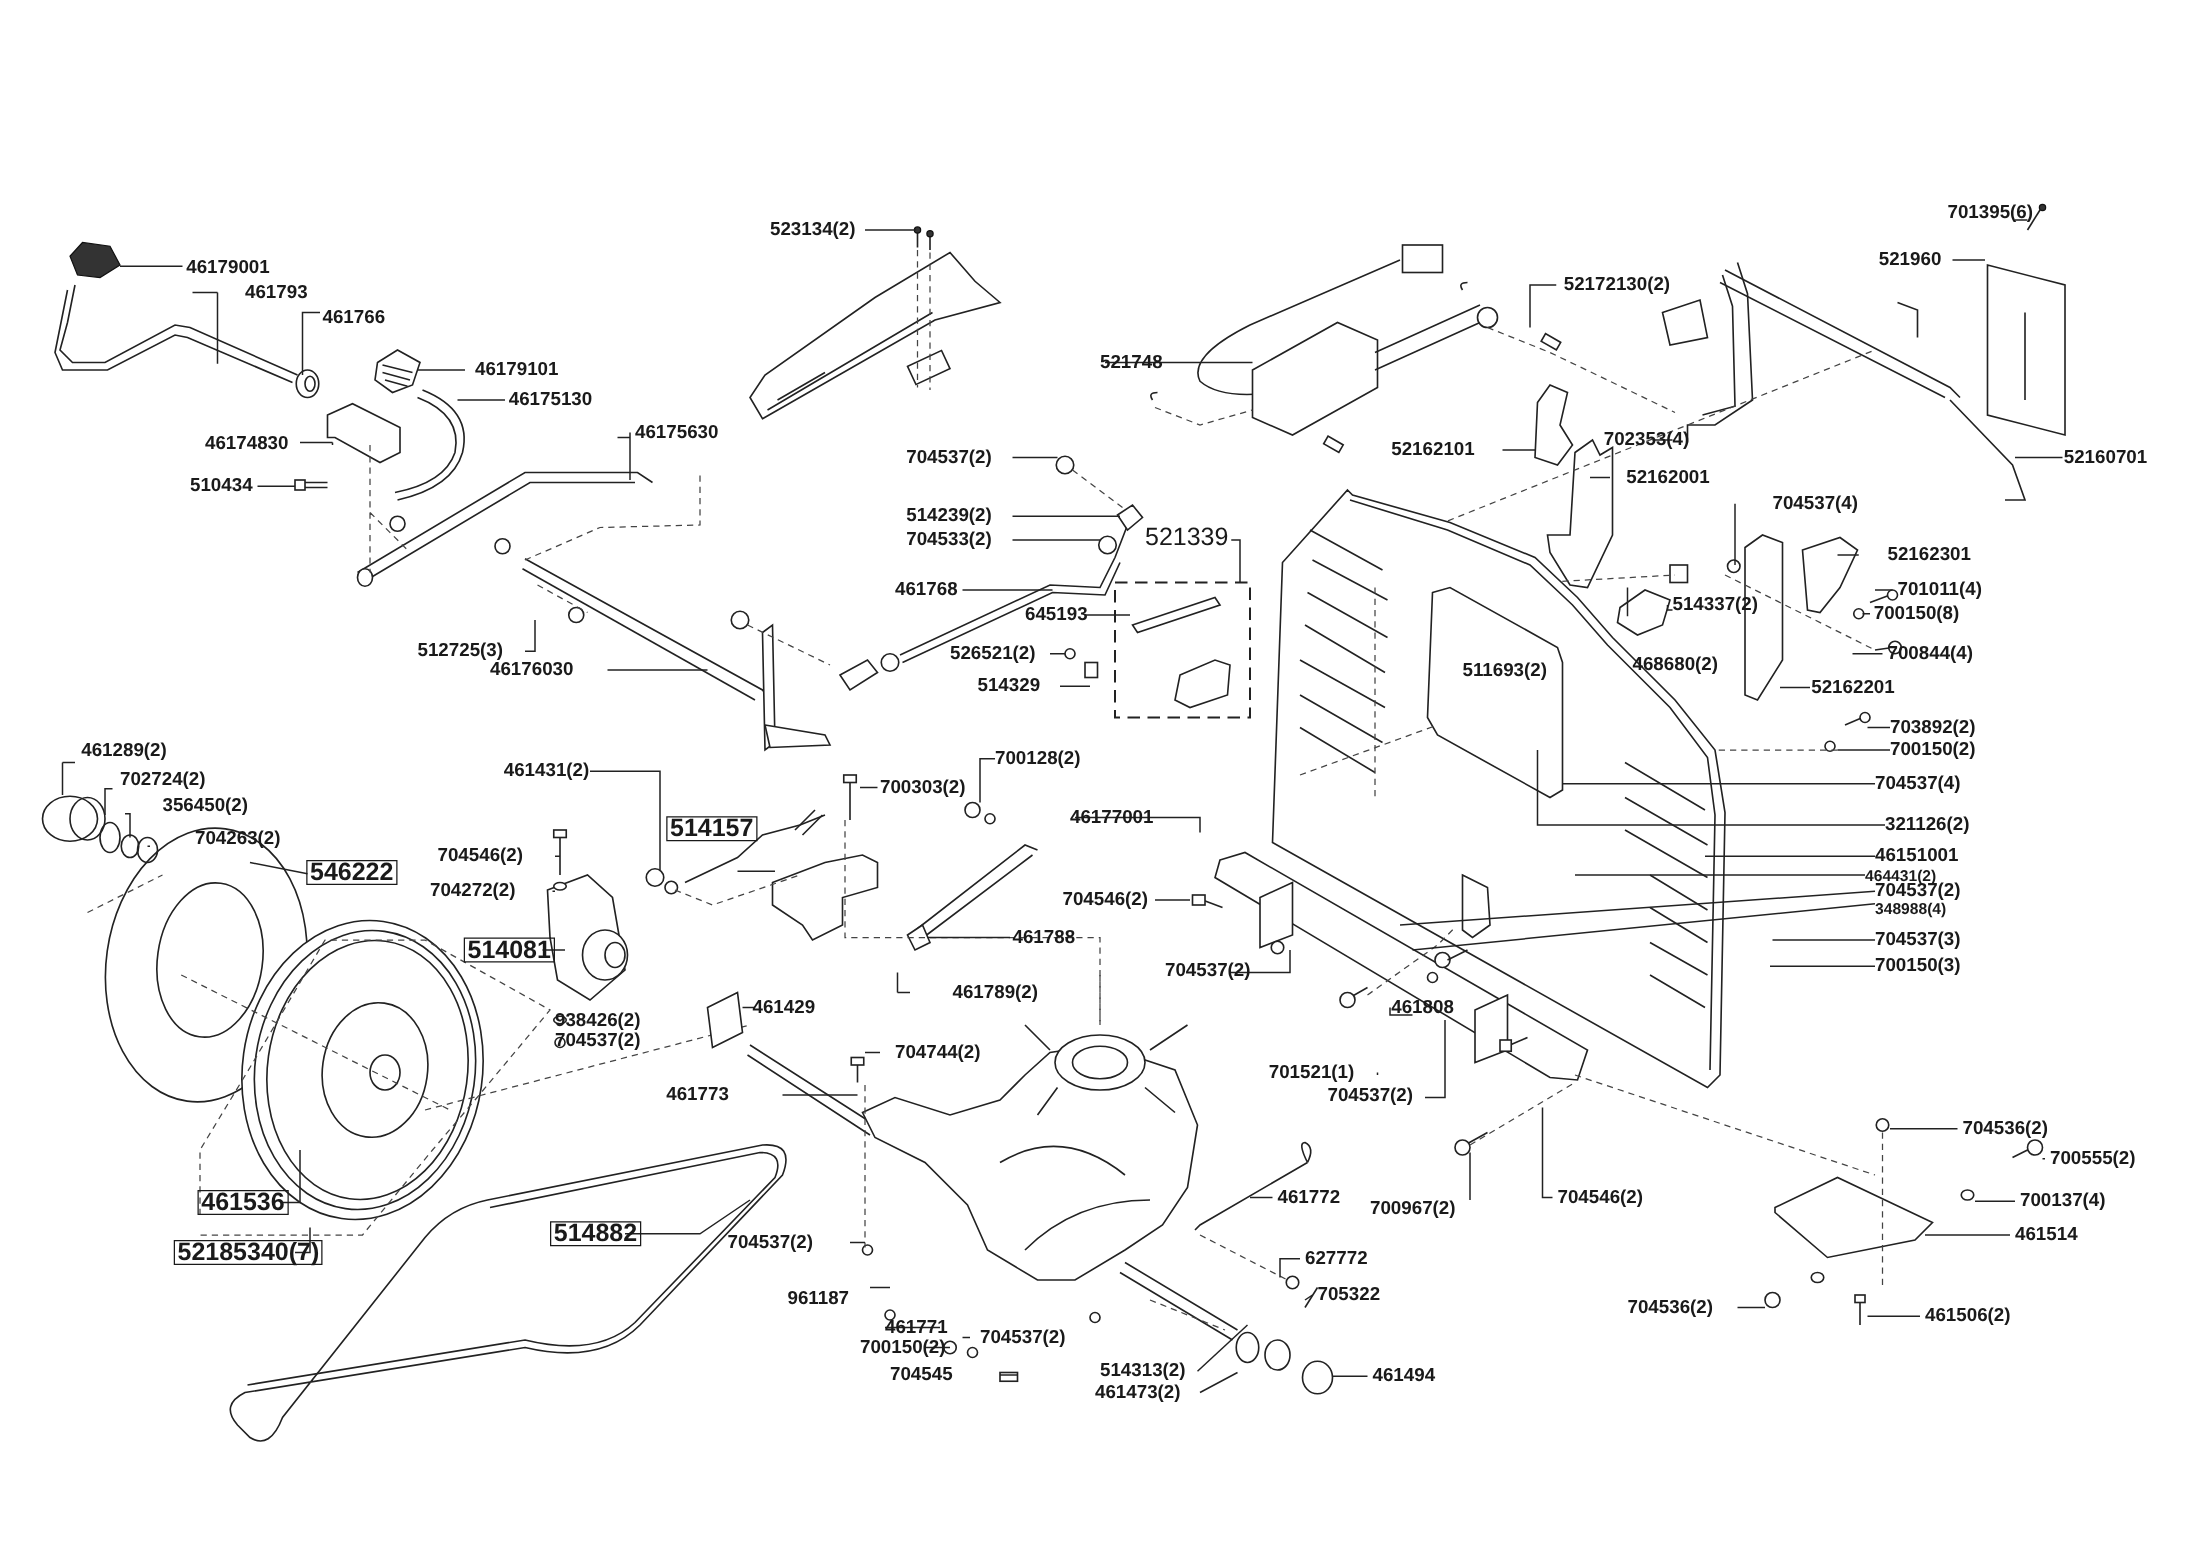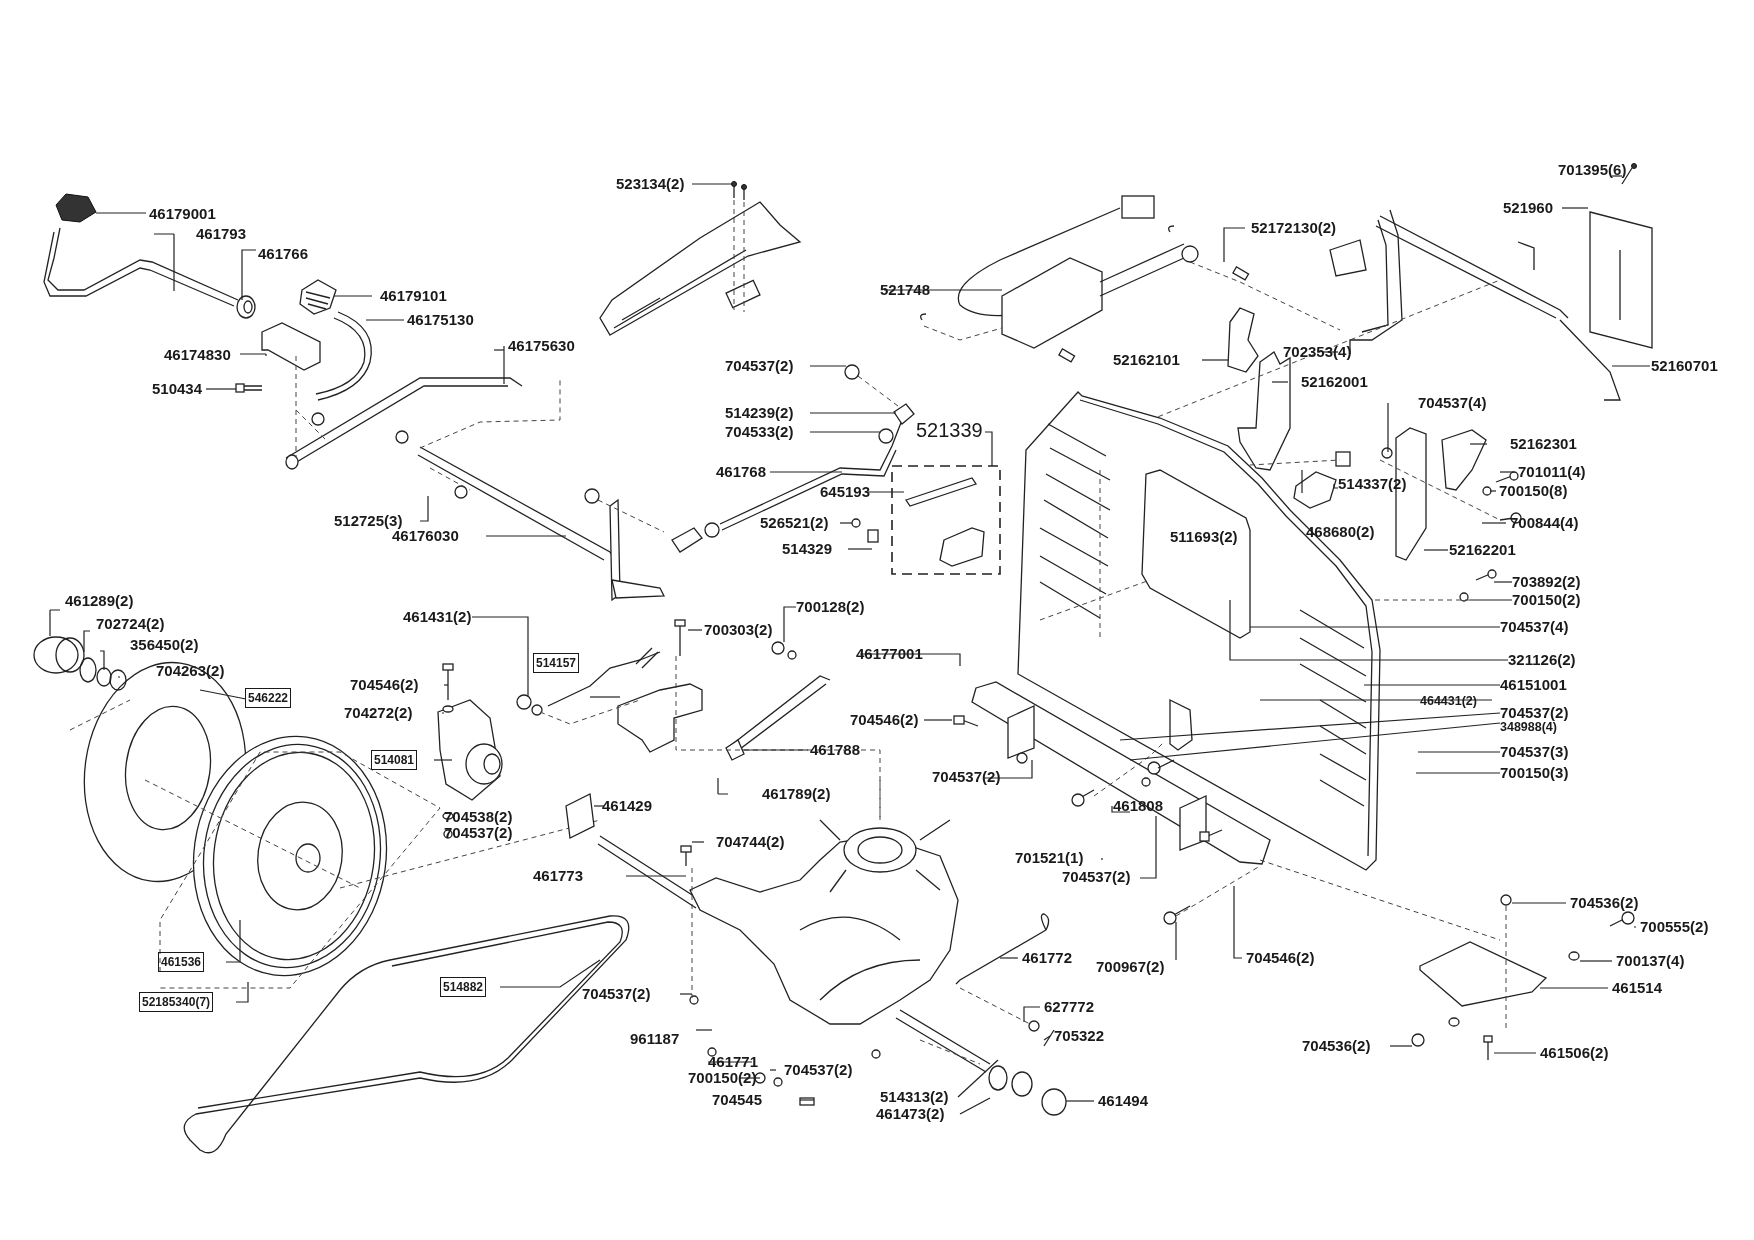--- a/index.html
+++ b/index.html
@@ -2,21 +2,21 @@
 <html><head>
 <meta charset="utf-8">
 <style>
   html, body { margin:0; padding:0; background:#ffffff; }
   body { width:1754px; height:1240px; position:relative; overflow:hidden;
          font-family:"Liberation Sans", sans-serif; }
   #canvas { position:absolute; left:0; top:0; width:1754px; height:1240px; }
   .lbl { position:absolute; font-family:"Liberation Sans", sans-serif; font-weight:bold;
          font-size:15px; color:#1a1a1a; white-space:nowrap; line-height:18px; cursor:pointer; }
   .lbl.small { font-size:12.5px; }
-  .lbl.boxed { border:1.5px solid #1a1a1a; padding:0 2px; font-size:12px; }
+  .lbl.boxed { border:1.5px solid #1a1a1a; padding:0 2px; font-size:20px; }
   .lbl.kit { font-weight:normal; font-size:20px; }
   svg .part { fill:none; stroke:#222; stroke-width:1.3; }
   svg .partfill { fill:#fff; stroke:#222; stroke-width:1.3; }
   svg .dark { fill:#333; stroke:#111; stroke-width:1; }
   svg .lead { fill:none; stroke:#222; stroke-width:1.2; }
   svg .dash { fill:none; stroke:#444; stroke-width:1; stroke-dasharray:5 4; }
   svg .kitbox { fill:none; stroke:#222; stroke-width:1.6; stroke-dasharray:10 6; }
 </style>
 </head>
 <body>
@@ -442,39 +442,39 @@
 <div class="lbl" style="left:1338px;top:475px">514337(2)</div>
 <div class="lbl" style="left:1510px;top:514px">700844(4)</div>
 <div class="lbl" style="left:1306px;top:523px">468680(2)</div>
 <div class="lbl" style="left:1170px;top:528px">511693(2)</div>
 <div class="lbl" style="left:1449px;top:541px">52162201</div>
 <div class="lbl" style="left:1512px;top:573px">703892(2)</div>
 <div class="lbl" style="left:1512px;top:591px">700150(2)</div>
 <div class="lbl" style="left:1500px;top:618px">704537(4)</div>
 <div class="lbl" style="left:1508px;top:651px">321126(2)</div>
 <div class="lbl" style="left:1500px;top:676px">46151001</div>
-<div class="lbl small" style="left:1420px;top:692px">464431(2)</div>
+<div class="lbl small" style="left:1492px;top:692px">464431(2)</div>
 <div class="lbl" style="left:1500px;top:704px">704537(2)</div>
 <div class="lbl small" style="left:1500px;top:718px">348988(4)</div>
 <div class="lbl" style="left:1500px;top:743px">704537(3)</div>
 <div class="lbl" style="left:1500px;top:764px">700150(3)</div>
 
 <div class="lbl" style="left:65px;top:592px">461289(2)</div>
 <div class="lbl" style="left:96px;top:615px">702724(2)</div>
 <div class="lbl" style="left:130px;top:636px">356450(2)</div>
 <div class="lbl" style="left:156px;top:662px">704263(2)</div>
 <div class="lbl boxed" style="left:245px;top:688px">546222</div>
 <div class="lbl" style="left:403px;top:608px">461431(2)</div>
 <div class="lbl boxed" style="left:533px;top:653px">514157</div>
 <div class="lbl" style="left:704px;top:621px">700303(2)</div>
 <div class="lbl" style="left:796px;top:598px">700128(2)</div>
 <div class="lbl" style="left:350px;top:676px">704546(2)</div>
 <div class="lbl" style="left:344px;top:704px">704272(2)</div>
 <div class="lbl boxed" style="left:371px;top:750px">514081</div>
-<div class="lbl" style="left:444px;top:808px">704538(2)</div>
+<div class="lbl" style="left:444px;top:808px">938426(2)</div>
 <div class="lbl" style="left:444px;top:824px">704537(2)</div>
 <div class="lbl" style="left:810px;top:741px">461788</div>
 <div class="lbl" style="left:762px;top:785px">461789(2)</div>
 <div class="lbl" style="left:856px;top:645px">46177001</div>
 <div class="lbl" style="left:850px;top:711px">704546(2)</div>
 <div class="lbl" style="left:932px;top:768px">704537(2)</div>
 <div class="lbl" style="left:602px;top:797px">461429</div>
 <div class="lbl" style="left:716px;top:833px">704744(2)</div>
 <div class="lbl" style="left:533px;top:867px">461773</div>
 <div class="lbl" style="left:1113px;top:797px">461808</div>

